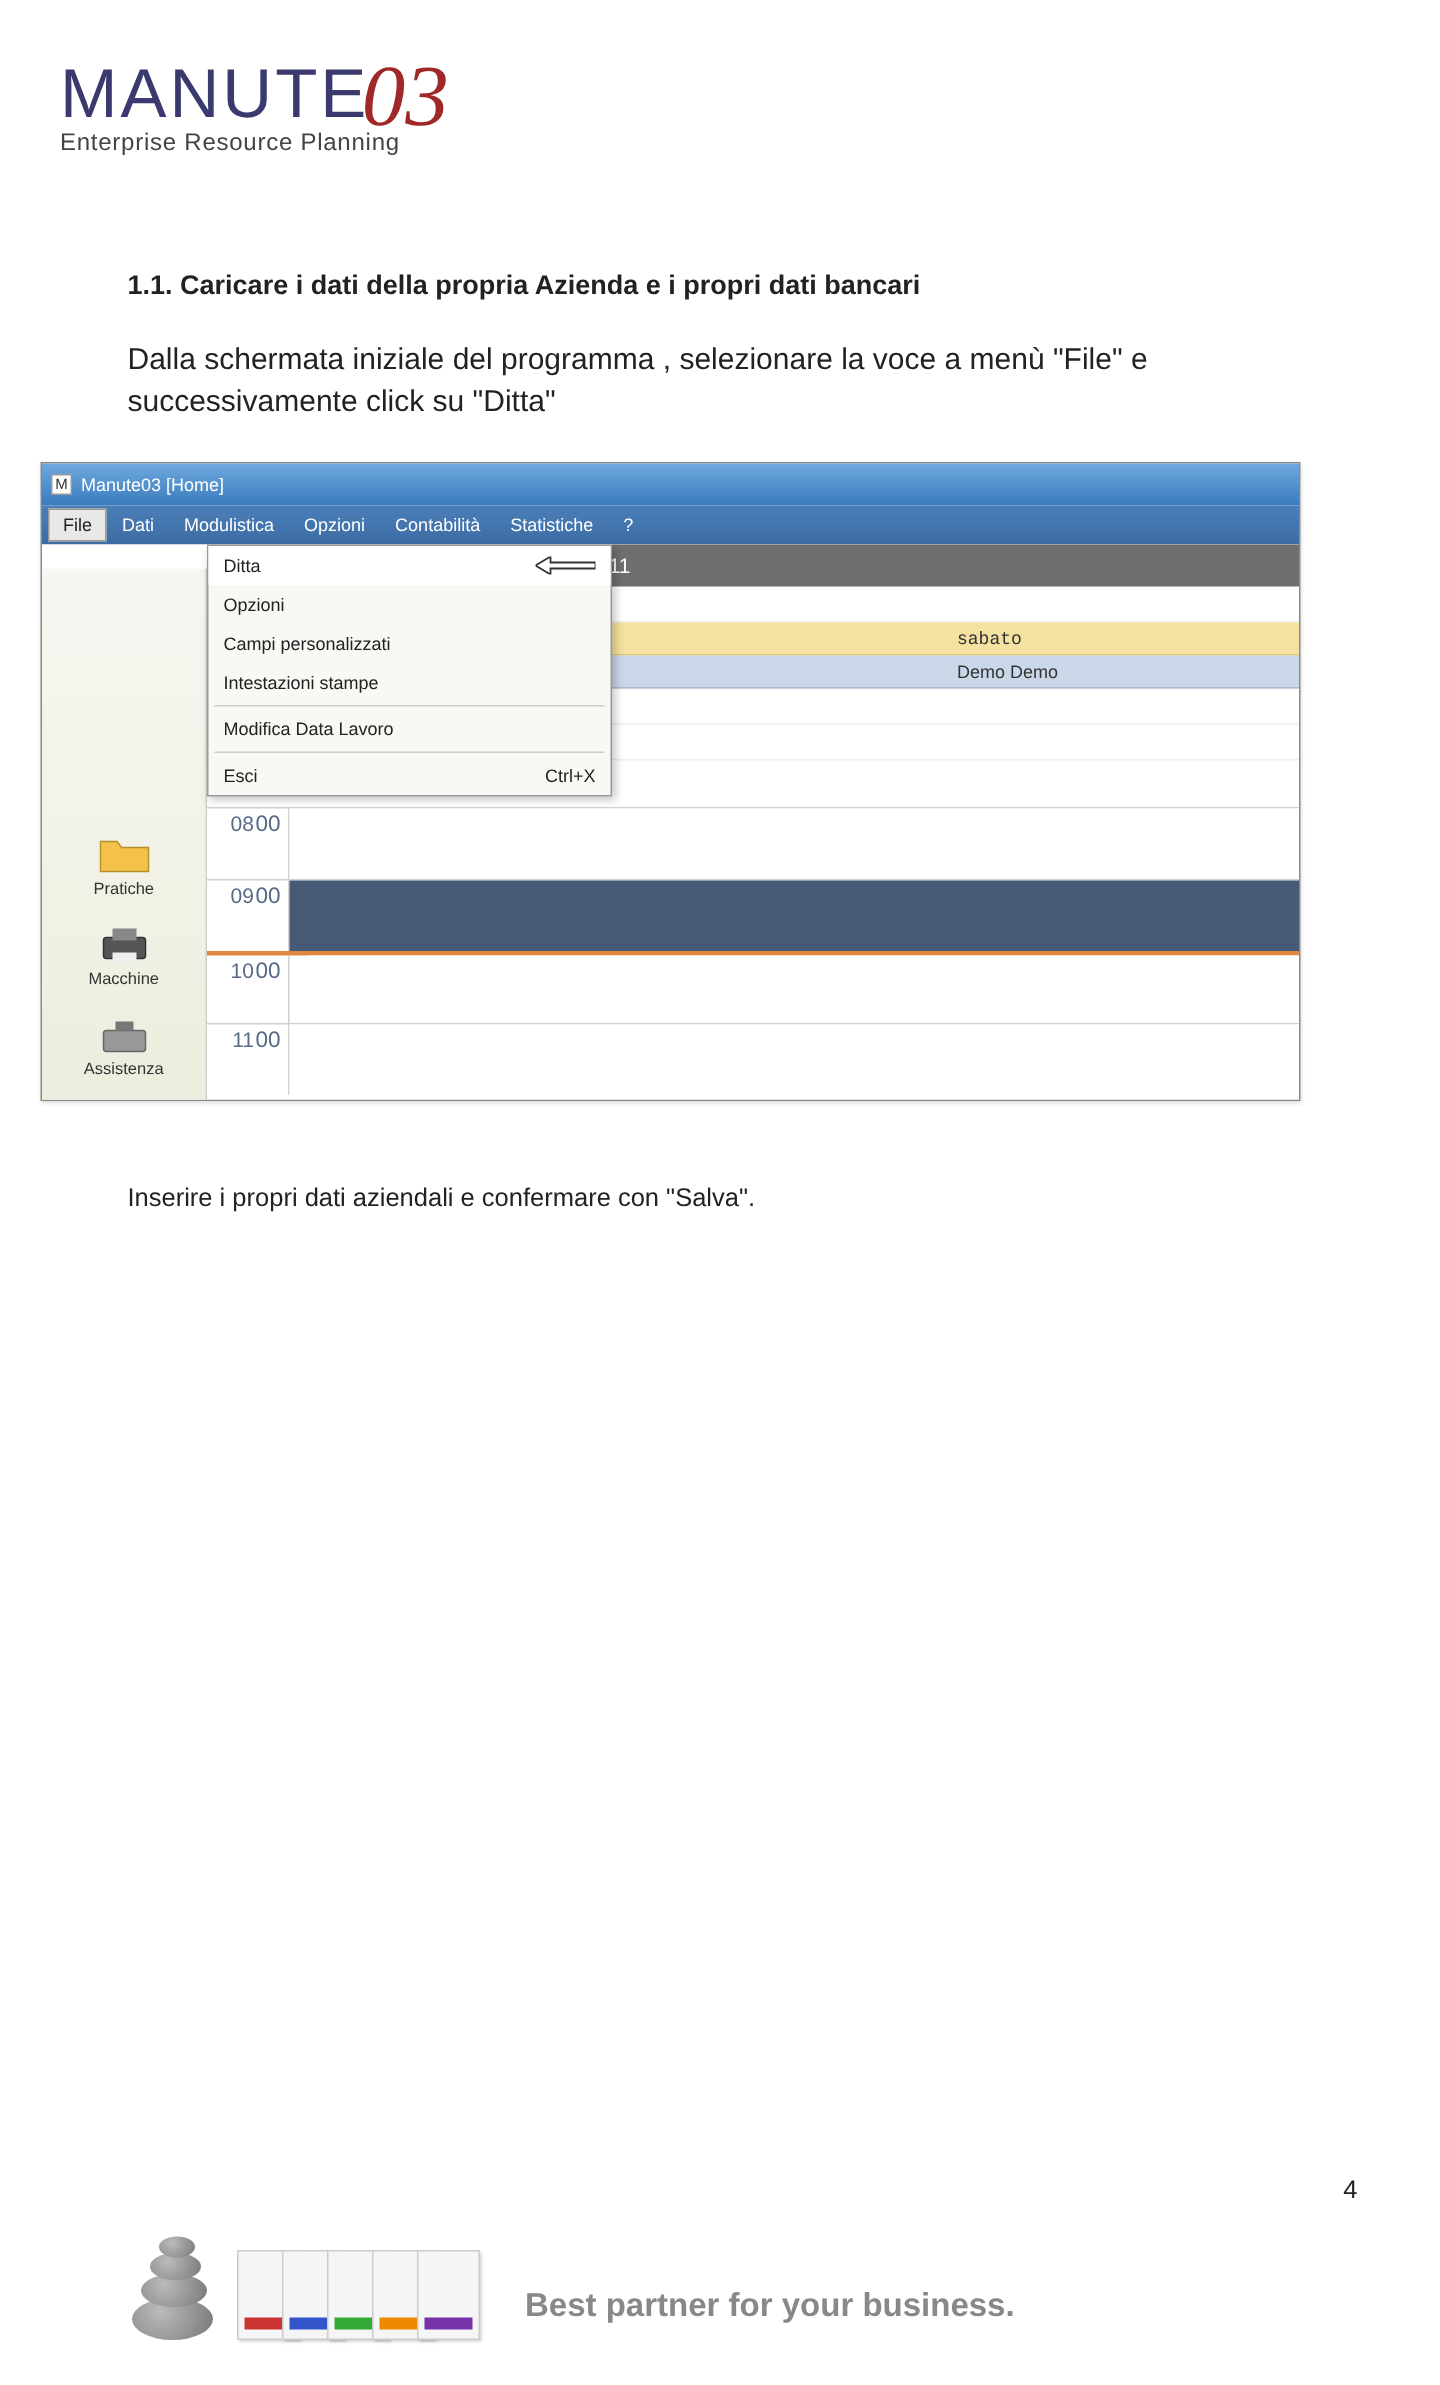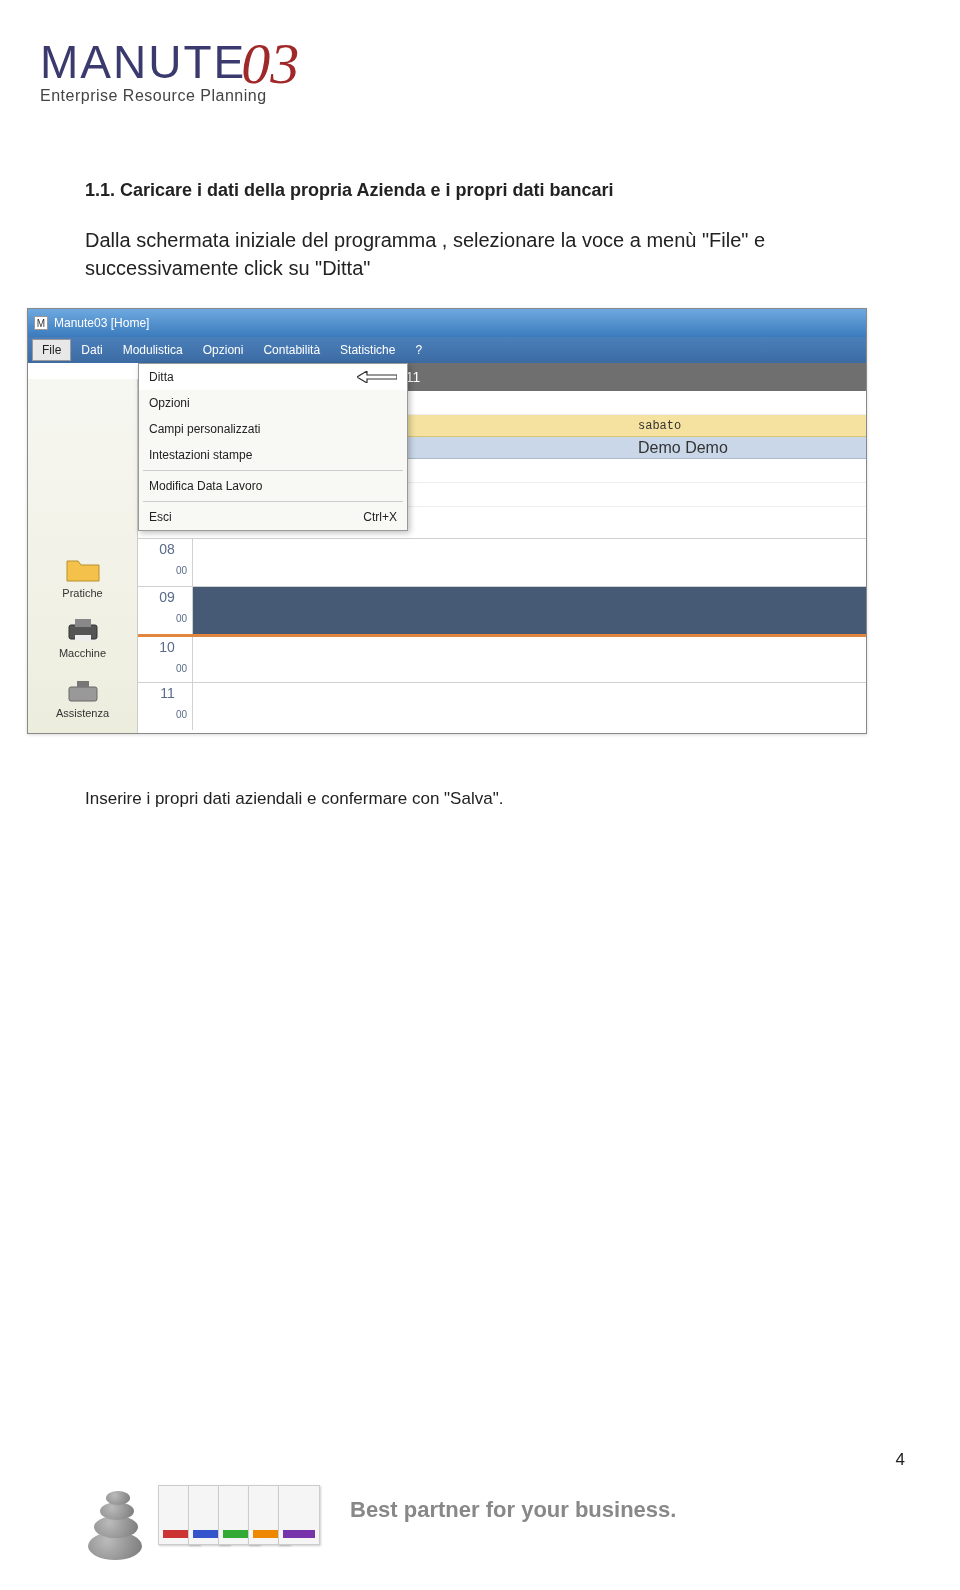--- a/index.html
+++ b/index.html
@@ -189,21 +189,21 @@
     color: #333;
     display: flex;
     align-items: center;
     padding-left: 500px;
     font-family: Liberation Mono, monospace;
   }
   .blue-row {
     height: 22px;
     background: #c9d7e8;
     border-bottom: 1px solid #aab9cc;
-    font-size: 16px;
+    font-size: 12px;
     color: #333;
     display: flex;
     align-items: center;
     padding-left: 500px;
   }
   .white-row {
     height: 24px;
     border-bottom: 1px solid #eee;
   }
   
@@ -221,21 +221,21 @@
   .time-label {
     width: 55px;
     font-size: 14px;
     color: #5a6b88;
     padding: 2px 5px;
     display: flex;
     align-items: flex-start;
     justify-content: flex-end;
     border-right: 1px solid #d0d0d0;
   }
-  .time-label sup { font-size: 10px; margin-left: 1px; margin-top: 24px; }
+  .time-label sup { font-size: 15px; margin-left: 1px; }
   .time-body {
     flex: 1;
     background: #fff;
   }
   .time-row.dark .time-body {
     background: #465a76;
   }
   .time-row.orange-top {
     border-top: 3px solid #e0863e;
     gap: 12px;
@@ -245,21 +245,21 @@
     margin-top: 55px;
     font-size: 17px;
   }
   
   .footer {
     position: absolute;
     bottom: 30px;
     left: 70px;
     right: 40px;
     display: flex;
-    align-items: center;
+    align-items: flex-end;
   }
   .stones {
     width: 90px;
     height: 90px;
     position: relative;
     margin-right: 10px;
   }
   .stone {
     position: absolute;
     border-radius: 50%;

